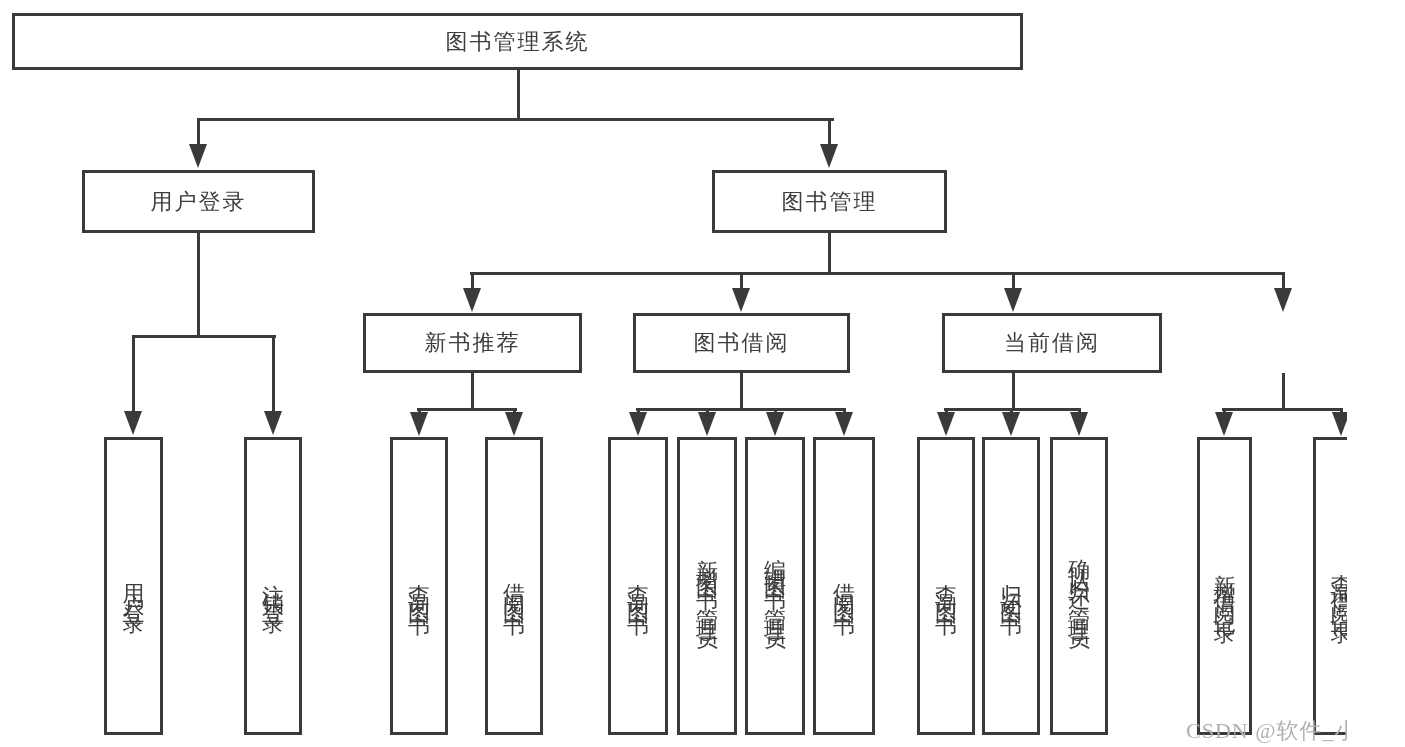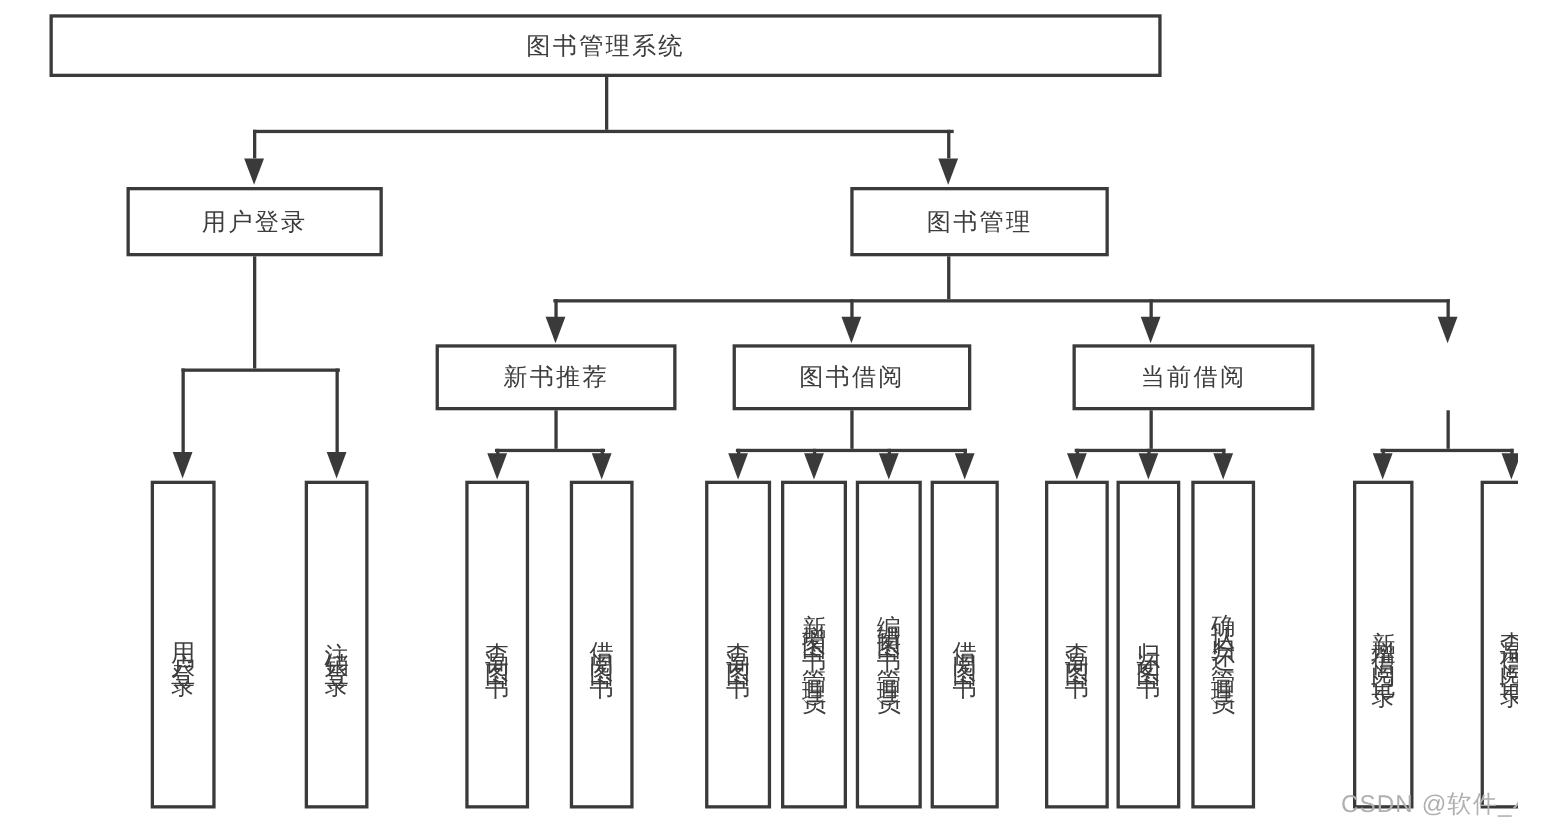--- a/index.html
+++ b/index.html
@@ -7,22 +7,21 @@
     --text:#3d3d3d;
     --wm:#b0b0b0;
     --bg:#ffffff;
   }
   html,body{margin:0;padding:0;background:var(--bg);}
   .canvas{
     position:relative;
     width:1347px;height:747px;
     background:var(--bg);
     overflow:hidden;
-    font-family:Liberation Sans, sans-serif;
-    margin-left:33px;
+    font-family:Liberation Serif, serif;
   }
   .box{
     position:absolute;
     box-sizing:border-box;
     border:3px solid var(--line);
     background:#fff;
     display:flex;
     align-items:center;
     justify-content:center;
     color:var(--text);
@@ -61,21 +60,21 @@
 <div class="canvas">
 
   <div class="box" style="left:12px;top:13px;width:1011px;height:57px;">
     <span class="label">图书管理系统</span>
   </div>
 
   <div class="box" style="left:82px;top:170px;width:233px;height:63px;">
     <span class="label">用户登录</span>
   </div>
 
-  <div class="box" style="left:740px;top:170px;width:235px;height:63px;">
+  <div class="box" style="left:712px;top:170px;width:235px;height:63px;">
     <span class="label">图书管理</span>
   </div>
 
   <div class="box" style="left:363px;top:313px;width:219px;height:60px;">
     <span class="label">新书推荐</span>
   </div>
 
   <div class="box" style="left:633px;top:313px;width:217px;height:60px;">
     <span class="label">图书借阅</span>
   </div>

